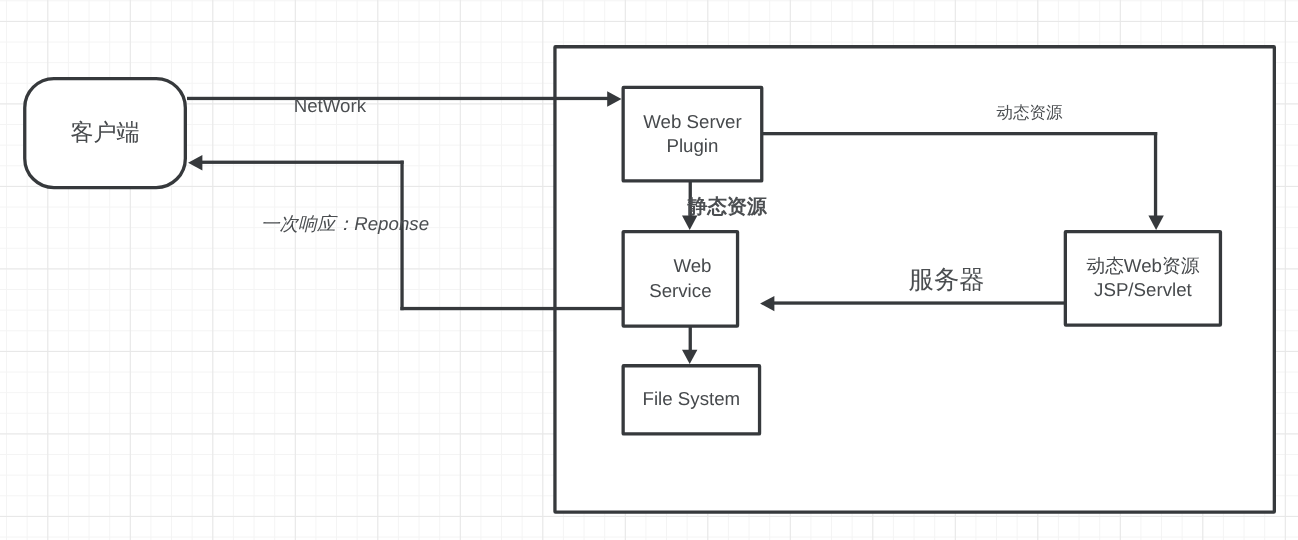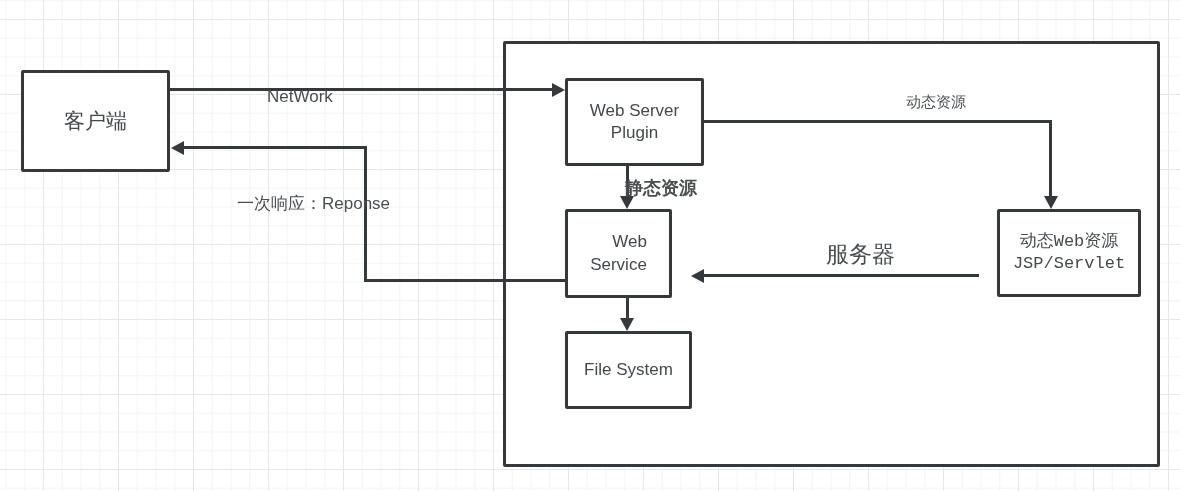--- a/index.html
+++ b/index.html
@@ -53,46 +53,46 @@
   .ah-right { border-top: 7px solid transparent; border-bottom: 7px solid transparent; border-left: 13px solid #36393c; }
   .ah-left  { border-top: 7px solid transparent; border-bottom: 7px solid transparent; border-right: 13px solid #36393c; }
   .ah-down  { border-left: 7px solid transparent; border-right: 7px solid transparent; border-top: 13px solid #36393c; }
   .elabel {
     position: absolute;
     color: #4b4e51;
     white-space: nowrap;
     z-index: 4;
   }
   
-  .n-client { left: 21px;  top: 70px;  width: 149px; height: 102px; font-size: 21px; }
-  .n-wsp    { left: 565px; top: 78px;  width: 139px; height: 88px;  font-size: 17px; }
+  .n-client { left: 21px;  top: 70px;  width: 149px; height: 102px; font-size: 21px; border-radius: 28px; }
+  .n-wsp    { left: 565px; top: 78px;  width: 129px; height: 88px;  font-size: 17px; }
   .n-ws     { left: 565px; top: 209px; width: 107px; height: 89px;  font-size: 17px; text-align: right; }
-  .n-fs     { left: 565px; top: 331px; width: 127px; height: 78px;  font-size: 17px; }
-  .n-dwr    { left: 997px; top: 209px; width: 144px; height: 88px;  font-size: 17px; font-family: Liberation Mono, monospace; }
+  .n-fs     { left: 565px; top: 331px; width: 127px; height: 65px;  font-size: 17px; }
+  .n-dwr    { left: 967px; top: 209px; width: 144px; height: 88px;  font-size: 17px; }
   .n-server { left: 503px; top: 41px;  width: 657px; height: 426px; }
   
   .l-request    { left: 170px;  top: 88px;  width: 385px; height: 3px; }
   .a-request    { left: 552px;  top: 83px; }
   .a-response   { left: 171px;  top: 141px; }
   .l-response1  { left: 183px;  top: 146px; width: 184px; height: 3px; }
   .l-response2  { left: 364px;  top: 146px; width: 3px;   height: 136px; }
   .l-response3  { left: 364px;  top: 279px; width: 203px; height: 3px; }
   .l-static     { left: 626px;  top: 165px; width: 3px;   height: 33px; }
   .a-static     { left: 620px;  top: 196px; }
   .l-dynamic-h  { left: 691px;  top: 120px; width: 361px; height: 3px; }
   .l-dynamic-v  { left: 1049px; top: 120px; width: 3px;   height: 78px; }
   .a-dynamic    { left: 1044px; top: 196px; }
   .l-server     { left: 703px;  top: 274px; width: 276px; height: 3px; }
   .a-server     { left: 691px;  top: 269px; }
   .l-fs         { left: 626px;  top: 297px; width: 3px;   height: 22px; }
   .a-fs         { left: 620px;  top: 318px; }
   
   .t-request  { left: 240px; top: 32px;  font-size: 17px; }
   .t-network  { left: 267px; top: 87px;  font-size: 17px; }
-  .t-response { left: 237px; top: 192px; font-size: 17px; }
+  .t-response { left: 237px; top: 192px; font-size: 17px; font-style: italic; }
   .t-static   { left: 625px; top: 176px; font-size: 18px; font-weight: bold; }
   .t-dynamic  { left: 866px; top: 93px;  font-size: 15px; margin-left: 40px; }
   .t-server   { left: 795px; top: 239px; font-size: 23px; margin-left: 31px; }
 </style>
 </head>
 <body>
 
 <div class="canvas">
 
   <div class="container-box n-server"></div>

